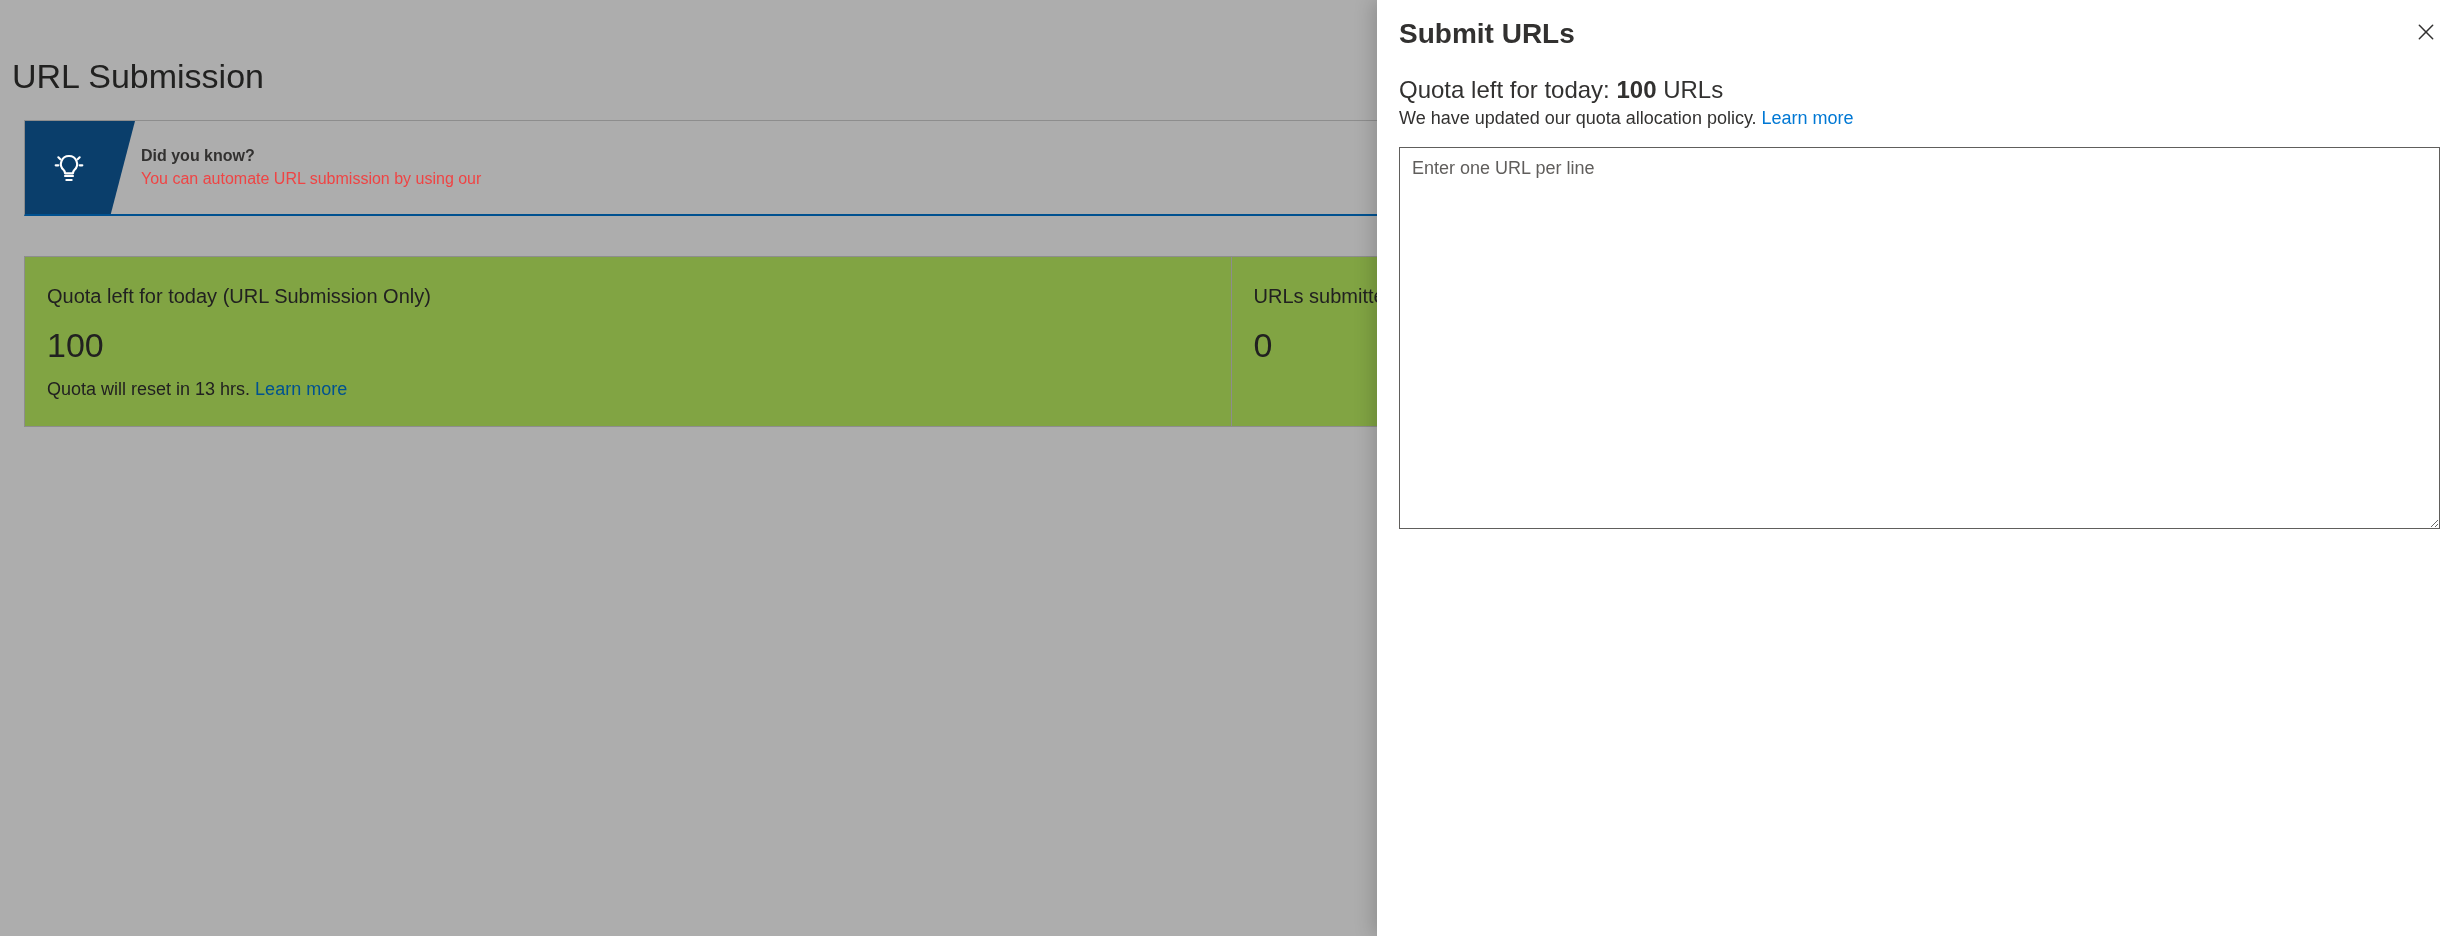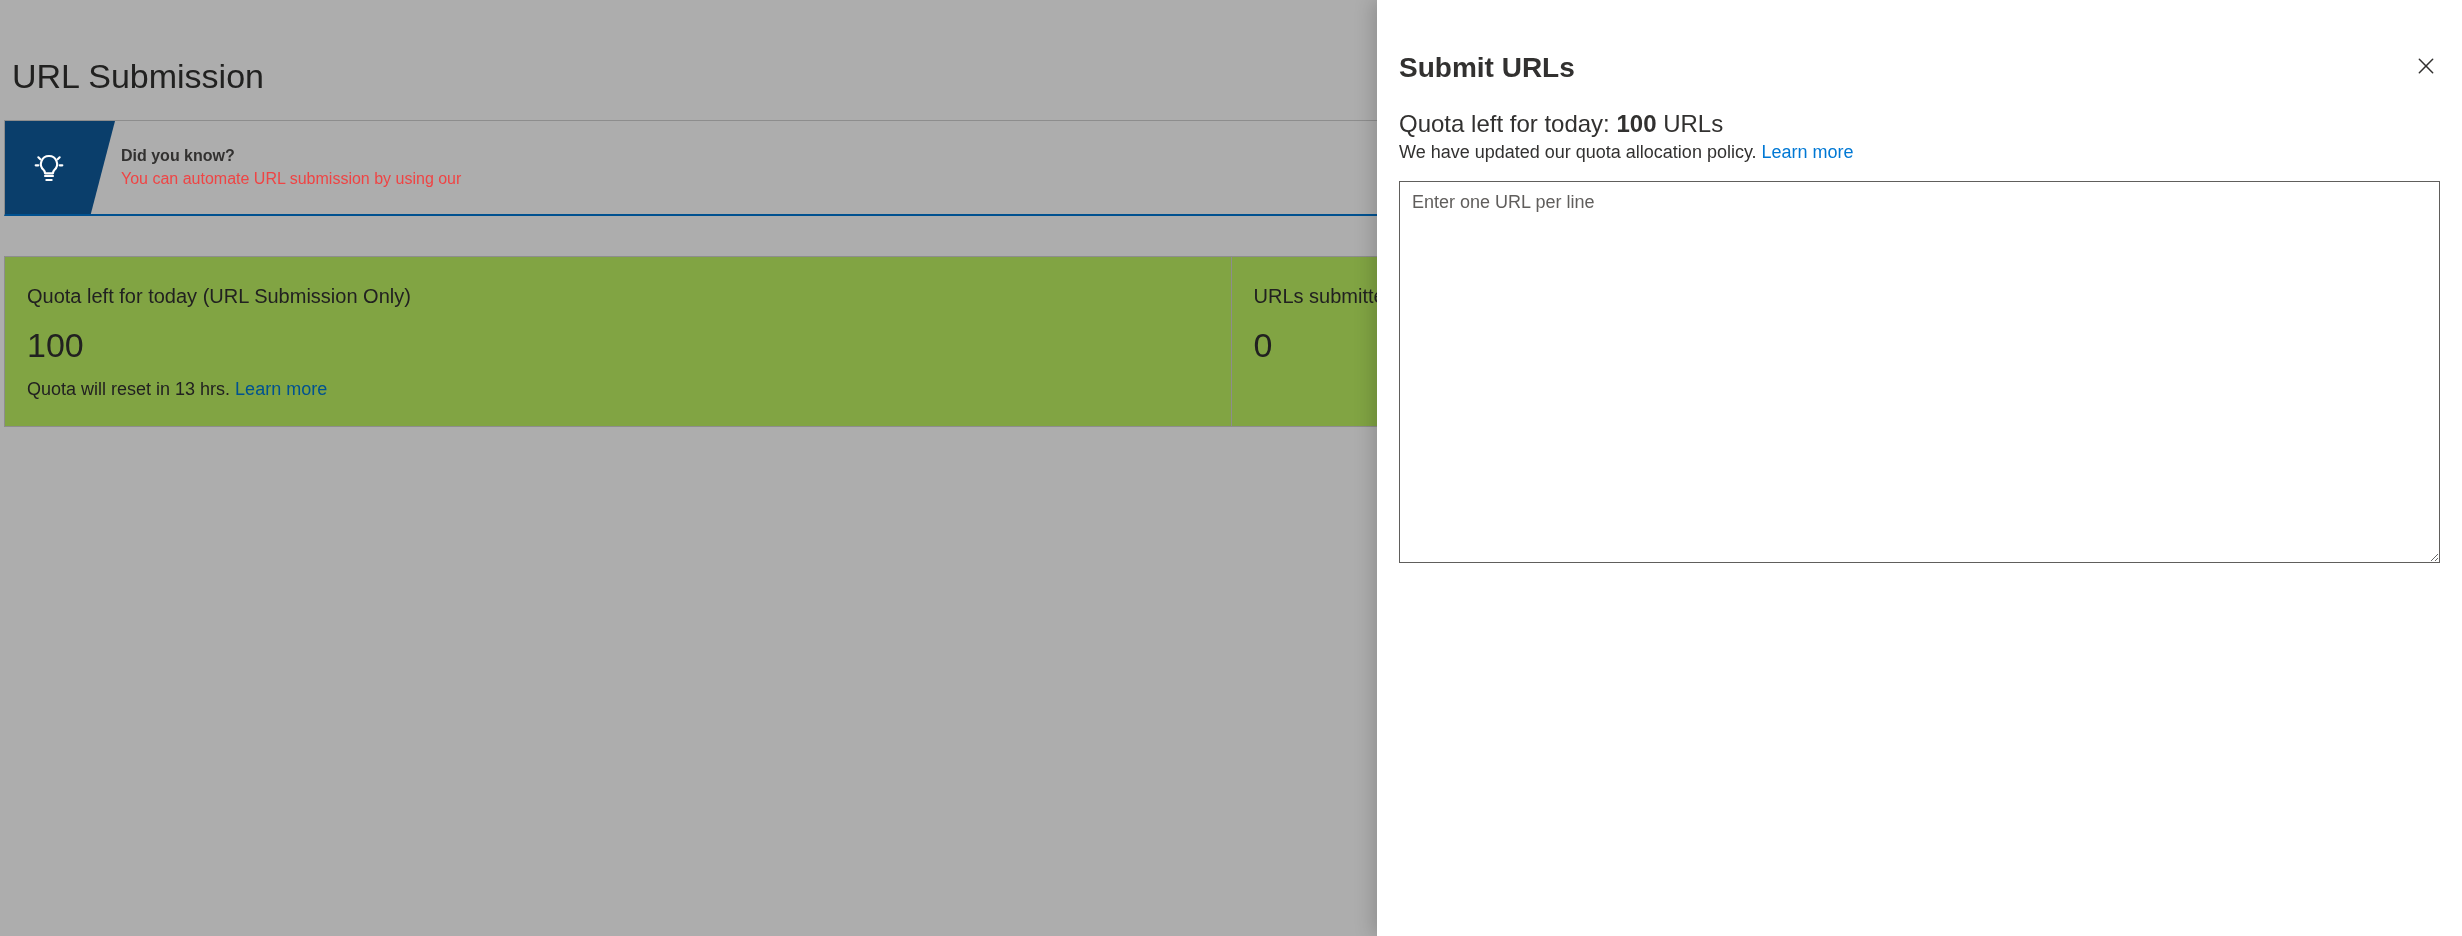--- a/index.html
+++ b/index.html
@@ -4,21 +4,21 @@
 <style>
   * { box-sizing: border-box; margin: 0; padding: 0; }
   html, body { width: 100%; height: 100%; font-family: "Segoe UI", -apple-system, BlinkMacSystemFont, sans-serif; overflow: hidden; }
   body { position: relative; background: #fff; color: #323130; }
 
   
   .page { position: absolute; inset: 0; background: #fff; }
   .page-header { padding: 14px 12px 24px; margin-top: 43px; }
   .page-title { font-size: 34px; font-weight: 400; color: #323130; }
 
-  .page-body { padding: 0 4px; }
+  .page-body { padding: 0 24px; }
   .info-bar {
     display: flex; align-items: center; gap: 28px;
     background: #fff;
     border: 1px solid #d0d0d0;
     border-bottom: 2px solid #0078d4;
     height: 96px;
     position: relative;
     overflow: hidden;
   }
   .info-bar::before {
@@ -46,21 +46,21 @@
   .link { color: #0078d4; text-decoration: none; cursor: pointer; }
 
   
   .dim { position: absolute; inset: 0; background: rgba(0,0,0,0.32); }
 
   
   .panel {
     position: absolute; top: 0; right: 0; bottom: 0;
     width: 1085px;
     background: #fff;
-    padding: 52px 22px 22px 22px;
+    padding: 18px 22px 22px 22px;
     box-shadow: -4px 0 18px rgba(0,0,0,0.18);
     display: flex; flex-direction: column;
   }
   .panel-header { display: flex; justify-content: space-between; align-items: flex-start; margin-bottom: 26px; }
   .panel-title { font-size: 28px; font-weight: 600; color: #323130; }
   .close-btn { background: none; border: none; cursor: pointer; padding: 4px; color: #323130; }
   .close-btn svg { width: 20px; height: 20px; }
 
   .quota-line { font-size: 24px; color: #323130; }
   .quota-line strong { font-weight: 700; }

